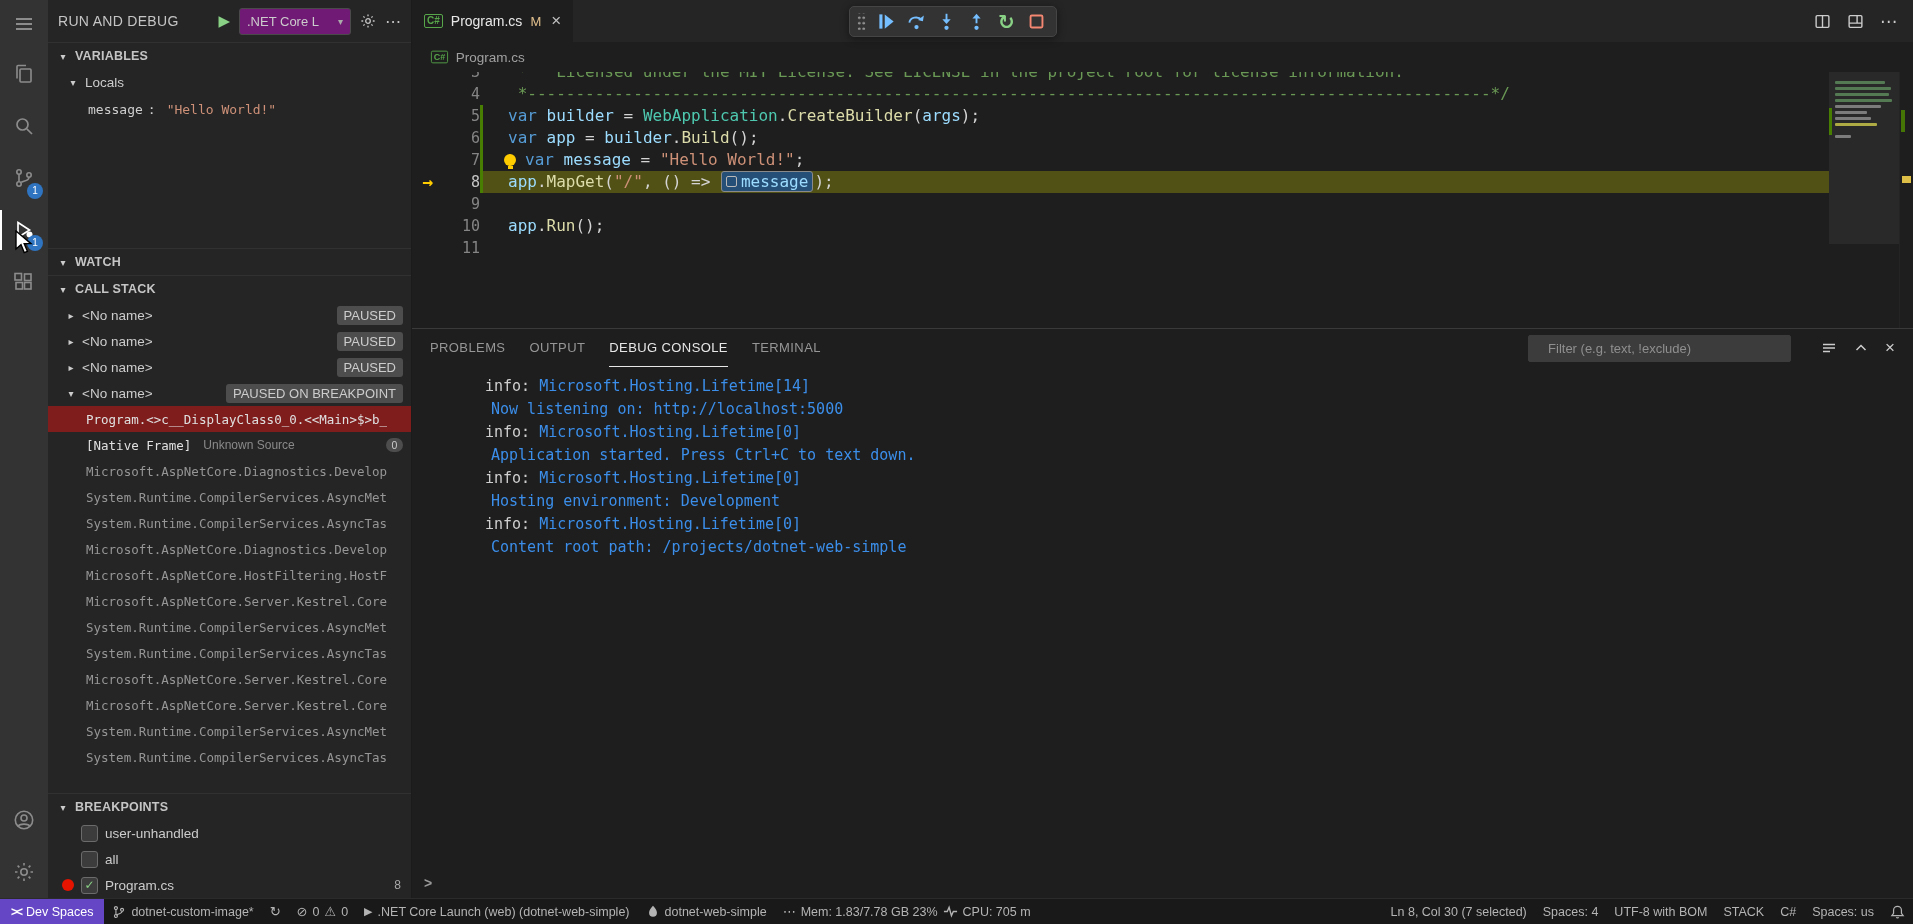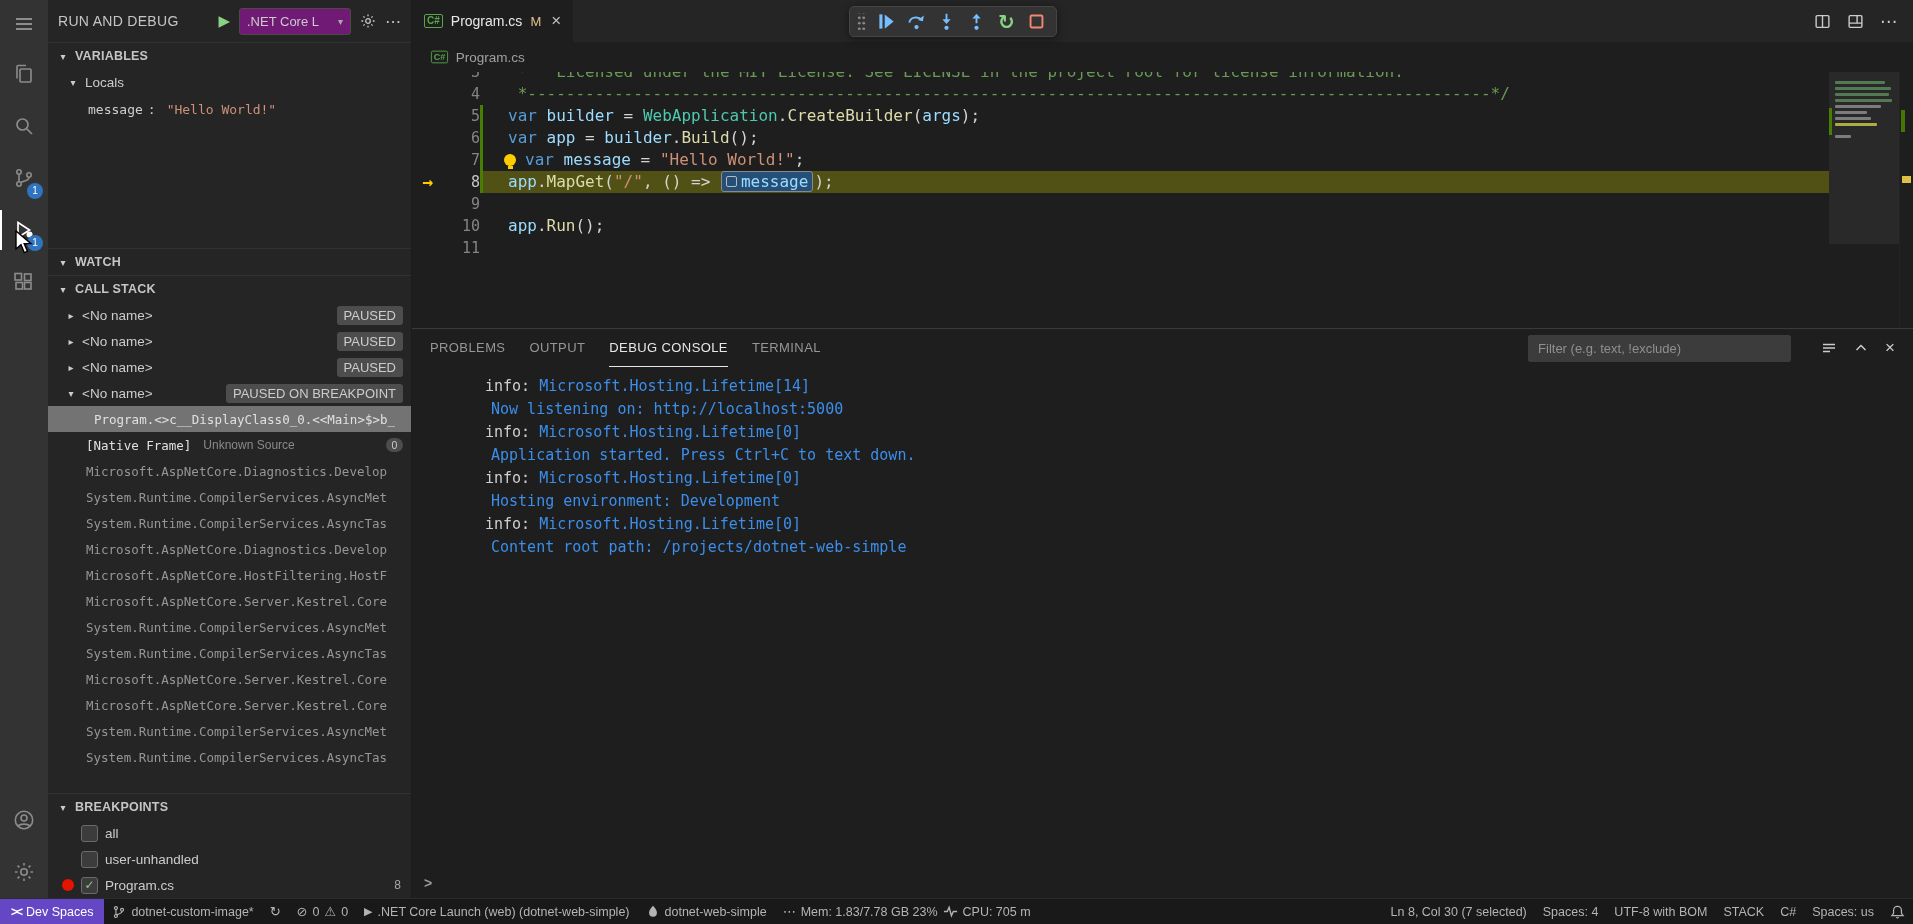--- a/index.html
+++ b/index.html
@@ -41,21 +41,21 @@
   .tree-row.varrow{padding-left:40px;font-family:"DejaVu Sans Mono",monospace;font-size:13px;}
   .var-name{color:#cfcfcf;}
   .var-sep{color:#cfcfcf;margin-right:6px;}
   .var-val{color:#ce9178;}
 
   .cs-row{height:26px;display:flex;align-items:center;padding:0 8px 0 16px;cursor:pointer;white-space:nowrap;overflow:hidden;}
   .cs-row.thread{font-size:13.5px;color:#cccccc;gap:4px;}
   .cs-badge{margin-left:auto;background:#4d4d4d;color:#cccccc;font-size:13px;border-radius:3px;padding:2px 7px;flex:none;}
   .cs-row.frame{padding-left:38px;font-family:"DejaVu Sans Mono",monospace;font-size:12.5px;color:#e0e0e0;}
   .cs-row.frame.dim .cs-flabel{color:#969696;}
-  .cs-row.selected{background:#737373;justify-content:center;}
+  .cs-row.selected{background:#7f1d1d;}
   .cs-flabel{overflow:hidden;text-overflow:clip;}
   .cs-src{color:#8a8a8a;margin-left:12px;font-size:12px;font-family:"Liberation Sans",sans-serif;}
   .cs-count{margin-left:auto;background:#4d4d4d;border-radius:9px;min-width:17px;text-align:center;font-size:10.5px;padding:1px 4px;color:#cccccc;font-family:"Liberation Sans",sans-serif;flex:none;}
 
   .bp-row{height:26px;display:flex;align-items:center;gap:7px;padding:0 10px 0 14px;font-size:13.5px;color:#cccccc;cursor:pointer;}
   .bp-dot{width:12px;height:12px;border-radius:50%;background:var(--bp-red,#e51400);flex:none;}
   .bp-spacer{width:12px;flex:none;}
   .bp-check{width:17px;height:17px;border:1px solid #6b6b6b;background:#3c3c3c;border-radius:3px;display:flex;align-items:center;justify-content:center;font-size:12px;color:transparent;flex:none;}
   .bp-check.checked{color:#89d185;}
   .bp-line{margin-left:auto;color:#a8a8a8;font-size:12px;}
@@ -103,21 +103,21 @@
   .mm-diff{position:absolute;left:0;top:36px;width:3px;height:27px;background:#487e02;}
   .ruler{width:14px;flex:none;position:relative;border-left:1px solid #242424;cursor:pointer;}
   .rm-y{position:absolute;left:2px;right:2px;top:104px;height:7px;background:rgba(255,220,80,.85);}
   .rm-g{position:absolute;left:1px;width:4px;top:38px;height:22px;background:rgba(72,126,2,.9);}
 
   
   .panel{height:570px;flex:none;display:flex;flex-direction:column;background:#1e1e1e;border-top:1px solid #3a3a3a;}
   .panel-header{height:38px;flex:none;display:flex;align-items:center;gap:24px;padding:0 18px;}
   .panel-tab{height:100%;display:flex;align-items:center;font-size:13px;letter-spacing:.4px;color:#969696;border-bottom:1.5px solid transparent;cursor:pointer;white-space:nowrap;}
   .panel-tab.active{color:#e7e7e7;border-bottom-color:#e7e7e7;}
-  .panel-filter{margin-left:auto;width:263px;height:27px;background:#3c3c3c;border:1px solid #3c3c3c;border-radius:2px;color:#cccccc;font-size:13px;padding:0 9px;outline:none;font-family:"Liberation Sans",sans-serif;}
+  .panel-filter{margin-left:auto;width:263px;height:27px;background:#3c3c3c;border:1px solid #3c3c3c;border-radius:2px;color:#cccccc;font-size:13px;padding:0 19px;outline:none;font-family:"Liberation Sans",sans-serif;}
   .panel-filter::placeholder{color:#8f8f8f;}
   .panel-actions{display:flex;align-items:center;gap:16px;color:#cccccc;margin-left:6px;}
   .panel-actions .ic{display:flex;align-items:center;cursor:pointer;font-size:17px;}
   .console{flex:1;min-height:0;overflow:hidden;padding:8px 0 0 30px;font-family:"DejaVu Sans Mono",monospace;font-size:15px;line-height:23px;cursor:text;}
   .con-line{white-space:pre;}
   .con-line.indent{padding-left:49px;}
   .con-prefix{color:#cfcfcf;margin-left:43px;}
   .con-text{color:var(--console-blue,#3b8eea);}
   .console-input{height:30px;flex:none;display:flex;align-items:center;padding:0 12px;cursor:text;}
   .ci-chev{color:#9a9a9a;font-weight:bold;font-size:14px;}
@@ -315,26 +315,26 @@
 
       <section class="pane pane-bp">
         <div class="pane-header">
           <span class="chev">▾</span>
           <span>BREAKPOINTS</span>
         </div>
         <div class="pane-body">
             <div class="bp-row">
               <span class="bp-spacer"></span>
               <span class="bp-check"></span>
-              <span class="bp-label">all</span>
+              <span class="bp-label">user-unhandled</span>
             </div>
             <div class="bp-row">
               <span class="bp-spacer"></span>
               <span class="bp-check"></span>
-              <span class="bp-label">user-unhandled</span>
+              <span class="bp-label">all</span>
             </div>
             <div class="bp-row">
               <span class="bp-dot"></span>
               <span class="bp-check checked">✓</span>
               <span class="bp-label">Program.cs</span>
               <span class="bp-line">8</span>
             </div>
           </div>
       </section>
     </aside>

